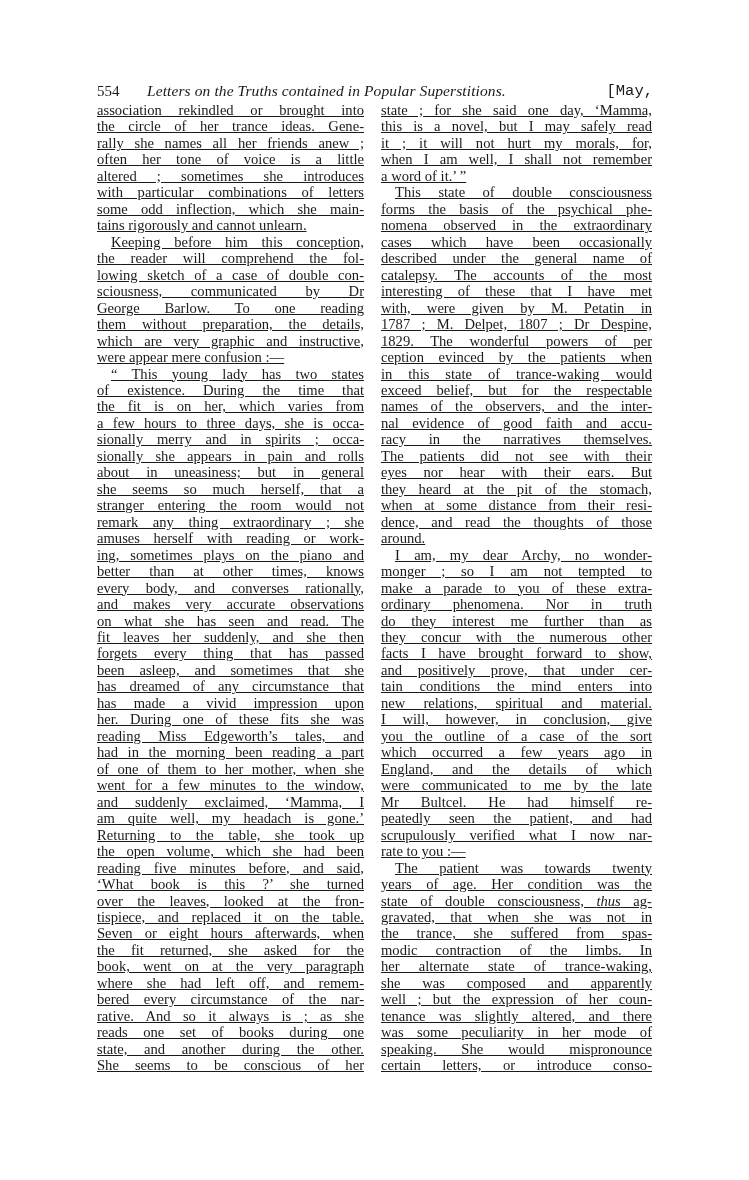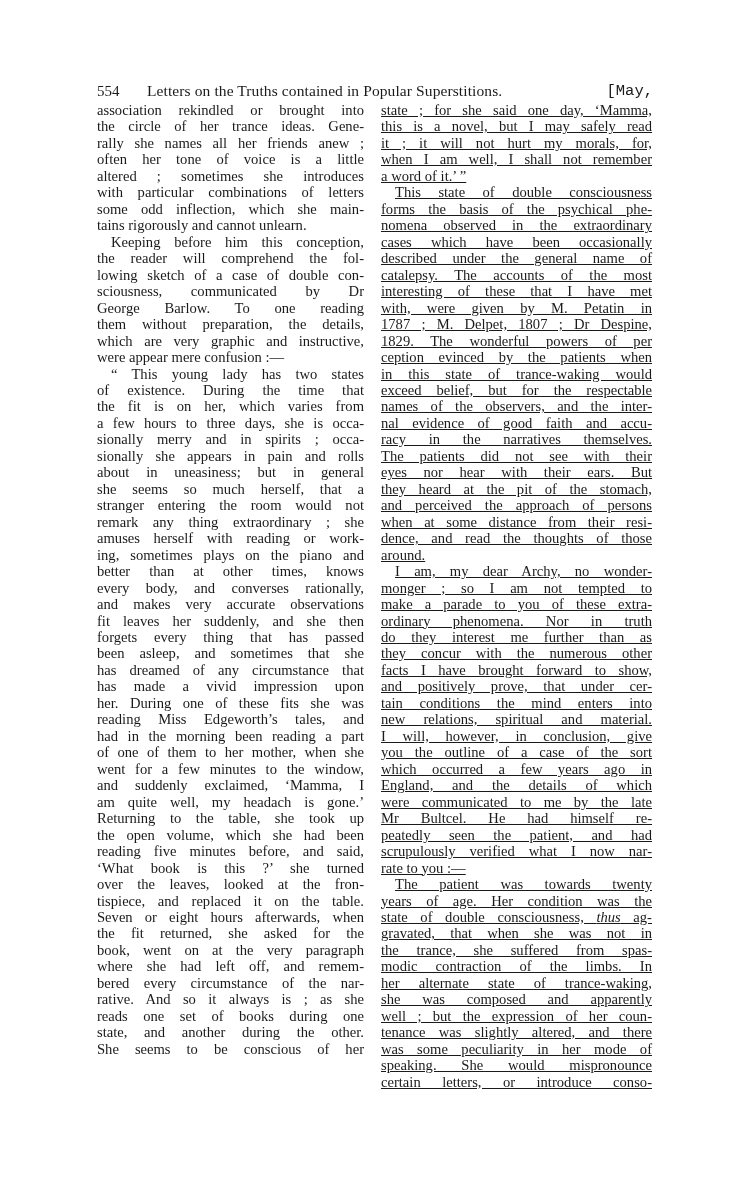--- a/index.html
+++ b/index.html
@@ -2,24 +2,24 @@
 <html><head>
   <meta charset="utf-8">
   <style>
     html, body { margin: 0; padding: 0; background: #ffffff; }
     body { width: 749px; height: 1180px; position: relative; overflow: hidden;
            font-family: "Liberation Serif", "DejaVu Serif", serif; color: #1a1a1a; }
     .page { position: absolute; left: 0; top: 0; width: 658px; height: 1180px; }
     .header { position: absolute; left: 97px; top: 82px; width: 556px; height: 18px;
               font-size: 15px; line-height: 18px; }
     .page-number { position: absolute; left: 0; top: 0; font-size: 15px; }
-    .running-title { position: absolute; left: 50px; top: 0; font-size: 15.5px; letter-spacing: 0.1px; text-align: right; }
+    .running-title { position: absolute; left: 50px; top: 0; font-style: italic; font-size: 15.5px; letter-spacing: 0.1px; text-align: right; }
     .month { position: absolute; right: 0; top: 0; font-size: 15.5px; font-family: Liberation Mono, monospace; }
     .col { position: absolute; top: 102px; font-size: 14.6px; line-height: 16.47px; }
-    .col-left { left: 97px; width: 267px; }
+    .col-left { left: 97px; width: 267px; text-decoration: underline; }
     .col-right { left: 381px; width: 271px; text-decoration: underline; }
     .line { display: block; white-space: nowrap; text-align: justify; text-align-last: justify; height: 16.47px; overflow: visible; }
     .line.last { text-align-last: left; }
     .line.indent { padding-left: 14px; }
   </style>
 </head>
 <body>
 
 <div class="page">
   <div class="header">
@@ -53,20 +53,21 @@
       <span class="line">sionally she appears in pain and rolls</span>
       <span class="line">about in uneasiness; but in general</span>
       <span class="line">she seems so much herself, that a</span>
       <span class="line">stranger entering the room would not</span>
       <span class="line">remark any thing extraordinary ; she</span>
       <span class="line">amuses herself with reading or work-</span>
       <span class="line">ing, sometimes plays on the piano and</span>
       <span class="line">better than at other times, knows</span>
       <span class="line">every body, and converses rationally,</span>
       <span class="line">and makes very accurate observations</span>
+      <span class="line">on what she has seen and read.  The</span>
       <span class="line">fit leaves her suddenly, and she then</span>
       <span class="line">forgets every thing that has passed</span>
       <span class="line">been asleep, and sometimes that she</span>
       <span class="line">has dreamed of any circumstance that</span>
       <span class="line">has made a vivid impression upon</span>
       <span class="line">her.  During one of these fits she was</span>
       <span class="line">reading Miss Edgeworth’s tales, and</span>
       <span class="line">had in the morning been reading a part</span>
       <span class="line">of one of them to her mother, when she</span>
       <span class="line">went for a few minutes to the window,</span>
@@ -106,21 +107,20 @@
       <span class="line">1829.  The wonderful powers of per</span>
       <span class="line">ception evinced by the patients when</span>
       <span class="line">in this state of trance-waking would</span>
       <span class="line">exceed belief, but for the respectable</span>
       <span class="line">names of the observers, and the inter-</span>
       <span class="line">nal evidence of good faith and accu-</span>
       <span class="line">racy in the narratives themselves.</span>
       <span class="line">The patients did not see with their</span>
       <span class="line">eyes nor hear with their ears.  But</span>
       <span class="line">they heard at the pit of the stomach,</span>
-      <span class="line">and perceived the approach of persons</span>
       <span class="line">when at some distance from their resi-</span>
       <span class="line">dence, and read the thoughts of those</span>
       <span class="line last">around.</span>
       <span class="line indent">I am, my dear Archy, no wonder-</span>
       <span class="line">monger ;  so I am not tempted to</span>
       <span class="line">make a parade to you of these extra-</span>
       <span class="line">ordinary phenomena.  Nor in truth</span>
       <span class="line">do they interest me further than as</span>
       <span class="line">they concur with the numerous other</span>
       <span class="line">facts I have brought forward to show,</span>

